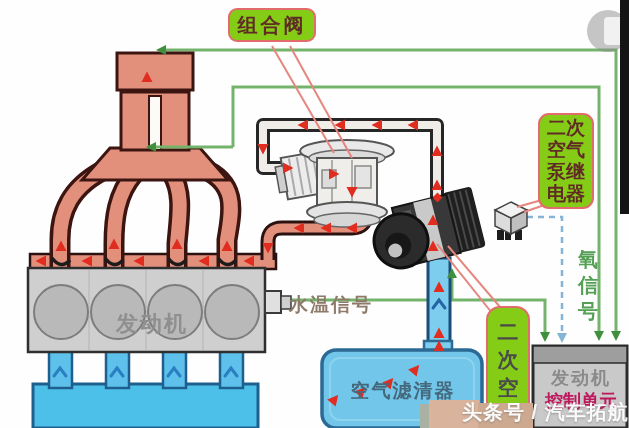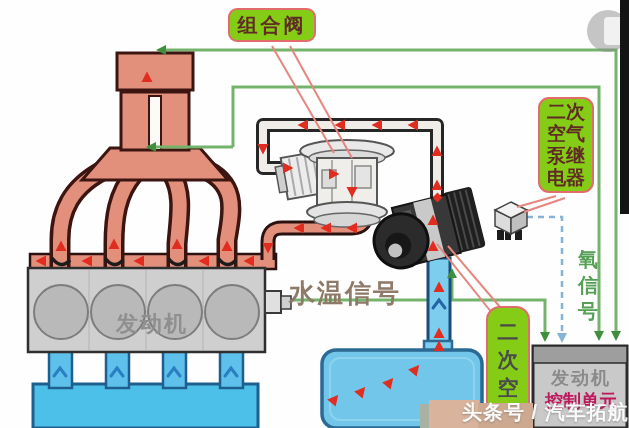--- a/index.html
+++ b/index.html
@@ -3,21 +3,21 @@
 <meta charset="utf-8">
 <style>
   html,body{margin:0;padding:0;background:#fff;}
   #stage{position:relative;width:629px;height:428px;overflow:hidden;background:#fefefe;
          font-family:"Liberation Sans", sans-serif;}
   #diagram{position:absolute;left:0;top:0;z-index:1;}
   .lbl{position:absolute;z-index:10;font-weight:700;font-family:"Liberation Sans",sans-serif;}
   .callout-box{border:2px solid #e26b6b;border-radius:9px;background:#84cc16;color:#5f2b24;
                display:flex;align-items:center;justify-content:center;text-align:center;
                box-sizing:border-box;}
-  .wrap2{word-break:break-all;line-height:22px;padding:12px 5px;}
+  .wrap2{word-break:break-all;line-height:22px;padding:12px 5px;margin-top:16px;}
   .vwrap{word-break:break-all;line-height:28px;}
   .tan{position:absolute;z-index:20;}
   .wm{position:absolute;z-index:21;font-weight:700;color:rgba(255,255,255,.95);
       text-shadow:0 1px 2px rgba(110,110,110,.55);letter-spacing:1px;}
 </style>
 </head>
 <body>
 
 <div id="stage">
 
@@ -245,24 +245,25 @@
 
 <div class="lbl callout-box" style="left:228px;top:8px;width:88px;height:34px;font-size:20px;letter-spacing:3px;">组合阀</div>
 
 <div class="lbl callout-box wrap2" style="left:538px;top:97px;width:56px;height:96px;font-size:19px;border-radius:11px;">二次空气泵继电器</div>
 
 <div class="lbl callout-box vwrap" style="left:486px;top:306px;width:44px;height:130px;font-size:21px;border-radius:14px;
             align-items:flex-start;padding:10px 8px 0;color:#4a4a4a;justify-content:center;">二次空气</div>
 
 <div class="lbl vwrap" style="left:578px;top:246px;width:20px;font-size:20px;line-height:26px;color:#55a055;">氧信号</div>
 
-<div class="lbl" style="left:289px;top:276px;font-size:26px;color:#8d7a68;letter-spacing:2px;">水温信号</div>
+<div class="lbl" style="left:289px;top:292px;font-size:19px;color:#8d7a68;letter-spacing:2px;">水温信号</div>
 
 <div class="lbl" style="left:112px;top:309px;width:80px;text-align:center;font-size:22px;color:#8f8f8f;letter-spacing:2px;">发动机</div>
 
+<div class="lbl" style="left:342px;top:378px;width:122px;text-align:center;font-size:19px;color:#44687c;letter-spacing:2px;">空气滤清器</div>
 
 <div class="lbl" style="left:541px;top:366px;width:80px;text-align:center;font-size:18px;color:#8a8a8a;letter-spacing:2px;">发动机</div>
 
 <div class="lbl" style="left:537px;top:389px;width:88px;text-align:center;font-size:18px;color:#be185d;">控制单元</div>
 
 <div class="tan" style="left:420px;top:404px;width:10px;height:24px;background:#a9b2a2;"></div>
 <div class="tan" style="left:429px;top:400px;width:50px;height:28px;background:#d9b39c;"></div>
 <div class="tan" style="left:478px;top:403px;width:55px;height:25px;background:#cda98f;"></div>
 <div class="wm" style="left:462px;top:399px;font-size:20px;">头条号 / 汽车拓航者</div>
 

